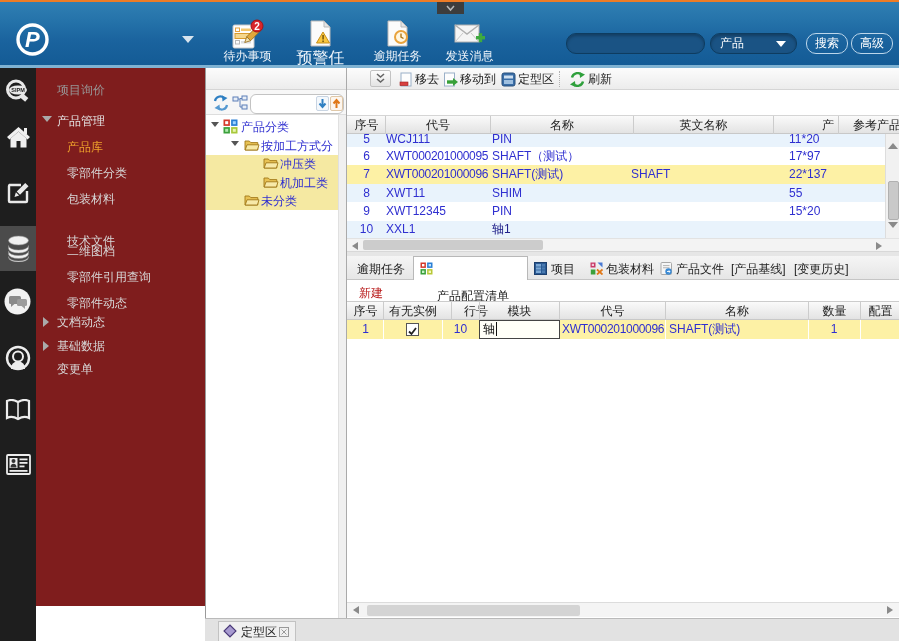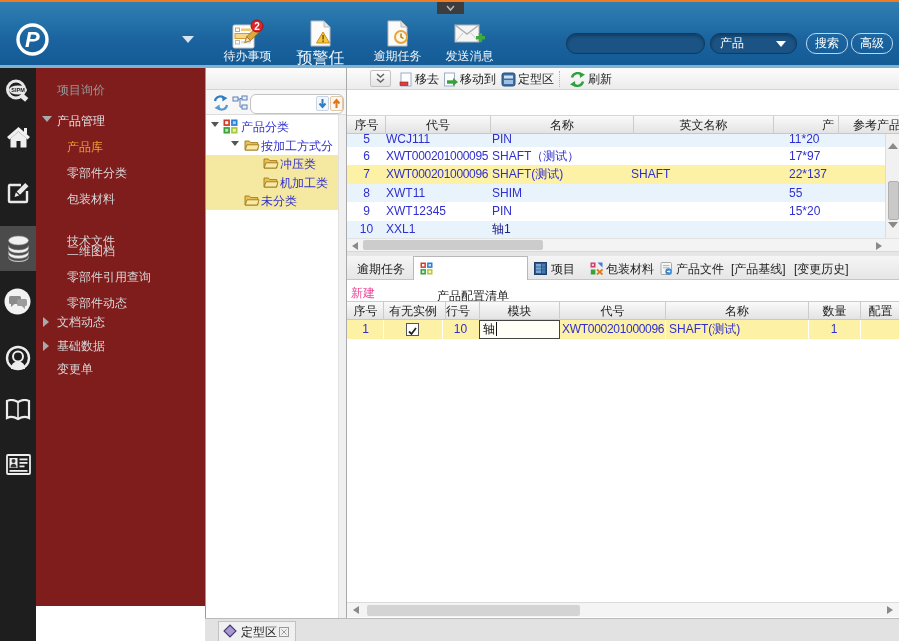--- a/index.html
+++ b/index.html
@@ -364,26 +364,26 @@
       <rect x="3" y="3" width="6.5" height="1.1" fill="#b8b8b8"></rect>
       <rect x="3" y="5.2" width="6.5" height="1.1" fill="#b8b8b8"></rect>
       <circle cx="8.5" cy="9.5" r="3.2" fill="#3a8ad4"></circle>
       <path d="M7 9.5 L10 9.5 M8.8 8.3 L10 9.5 L8.8 10.7" stroke="#ffffff" stroke-width="0.9" fill="none"></path>
     </svg>
     <div class="abs" style="left:329px;top:5px;">产品文件</div>
     <div class="abs" style="left:384px;top:5px;">[产品基线]</div>
     <div class="abs" style="left:447px;top:5px;">[变更历史]</div>
   </div>
 
-  <div class="abs" style="left:4px;top:217px;color:#ec4899;">新建</div>
+  <div class="abs" style="left:12px;top:217px;color:#b91c1c;">新建</div>
 
   <div class="abs" style="left:0;top:233px;width:553px;height:19px;background:linear-gradient(180deg,#fafafa,#e3e3e3);border-top:1px solid #cccccc;border-bottom:1px solid #c8c8c8;color:#222222;line-height:19px;">
     <div class="abs" style="left:1px;width:35px;text-align:center;">序号</div>
     <div class="abs" style="left:36px;width:59px;text-align:center;border-left:1px solid #cccccc;">有无实例</div>
-    <div class="abs" style="left:98px;width:37px;text-align:left;border-left:1px solid #cccccc;">行号</div>
+    <div class="abs" style="left:104px;width:37px;text-align:right;border-left:1px solid #cccccc;">行号</div>
     <div class="abs" style="left:132px;width:80px;text-align:center;border-left:1px solid #cccccc;">模块</div>
     <div class="abs" style="left:212px;width:106px;text-align:center;border-left:1px solid #cccccc;">代号</div>
     <div class="abs" style="left:318px;width:143px;text-align:center;border-left:1px solid #cccccc;">名称</div>
     <div class="abs" style="left:461px;width:52px;text-align:center;border-left:1px solid #cccccc;">数量</div>
     <div class="abs" style="left:513px;width:40px;text-align:center;border-left:1px solid #cccccc;">配置</div>
   </div>
 
   <div class="abs blue" style="left:0;top:252px;width:553px;height:19px;line-height:19px;background:#fdf1a5;">
     <div class="abs" style="left:36px;top:0;height:19px;border-left:1px solid #ffffff;"></div>
     <div class="abs" style="left:95px;top:0;height:19px;border-left:1px solid #ffffff;"></div>

